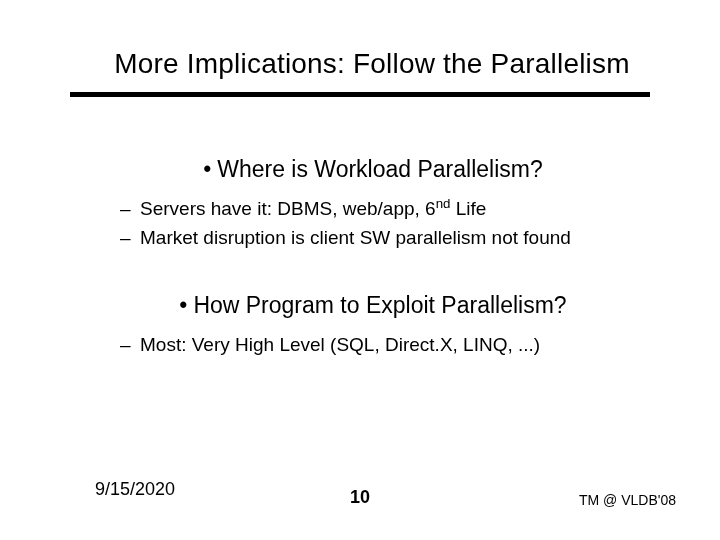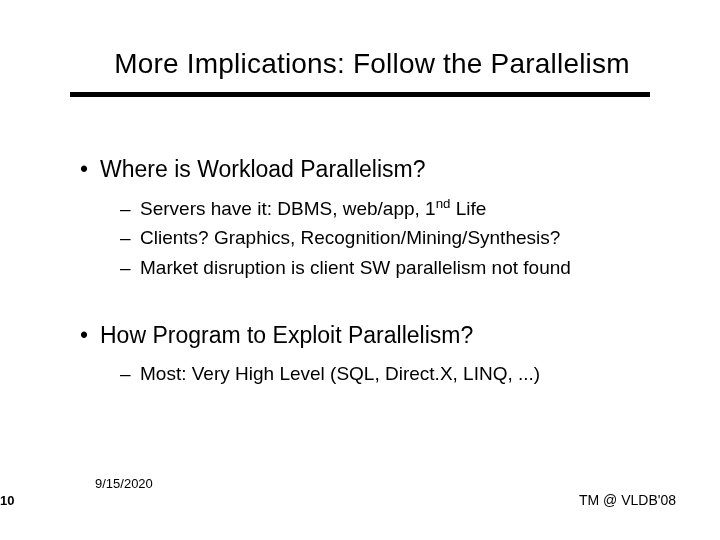--- a/index.html
+++ b/index.html
@@ -40,20 +40,21 @@
   .content {
     position: absolute;
     top: 155px;
     left: 80px;
     width: 580px;
   }
   .bullet-l1 {
     font-size: 23px;
     margin: 0 0 12px 0;
     line-height: 1.25;
+    text-align: center;
   }
   .bullet-l1 .dot {
     display: inline-block;
     width: 20px;
     vertical-align: top;
   }
   .sublist {
     margin: 0 0 40px 40px;
   }
   .bullet-l2 {
@@ -66,30 +67,30 @@
     width: 20px;
   }
   sup {
     font-size: 0.7em;
     vertical-align: super;
     line-height: 0;
   }
   .footer-date {
     position: absolute;
     left: 95px;
-    bottom: 49px;
-    font-size: 13px;
+    bottom: 40px;
+    font-size: 18px;
   }
   .footer-pagenum {
     position: absolute;
     left: 0;
     width: 720px;
     bottom: 32px;
-    text-align: left;
-    font-size: 13px;
+    text-align: center;
+    font-size: 18px;
     font-weight: bold;
   }
   .footer-right {
     position: absolute;
     right: 44px;
     bottom: 32px;
     font-size: 14px;
   }
 </style>
 </head>
@@ -100,24 +101,21 @@
   <div class="title">More Implications: Follow the Parallelism</div>
   <div class="title-rule"></div>
 
   <div class="content">
 
     <div class="bullet-l1">
       <span class="dot">•</span><span>Where is Workload Parallelism?</span>
     </div>
     <div class="sublist">
       <div class="bullet-l2">
-        <span class="dash">–</span><span><span>Servers have it: DBMS, web/app, 1</span><sup>nd</sup><span> Life</span></span>
-      </div>
-      <div class="bullet-l2">
-        <span class="dash">–</span><span>Clients? Graphics, Recognition/Mining/Synthesis?</span>
+        <span class="dash">–</span><span><span>Servers have it: DBMS, web/app, 6</span><sup>nd</sup><span> Life</span></span>
       </div>
       <div class="bullet-l2">
         <span class="dash">–</span><span>Market disruption is client SW parallelism not found</span>
       </div>
     </div>
 
     <div class="bullet-l1">
       <span class="dot">•</span><span>How Program to Exploit Parallelism?</span>
     </div>
     <div class="sublist" style="margin-bottom:0;">

